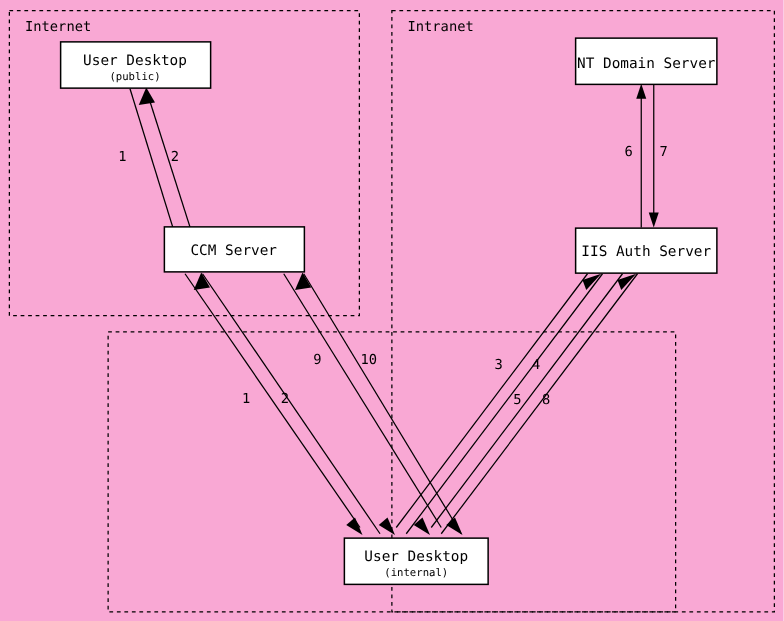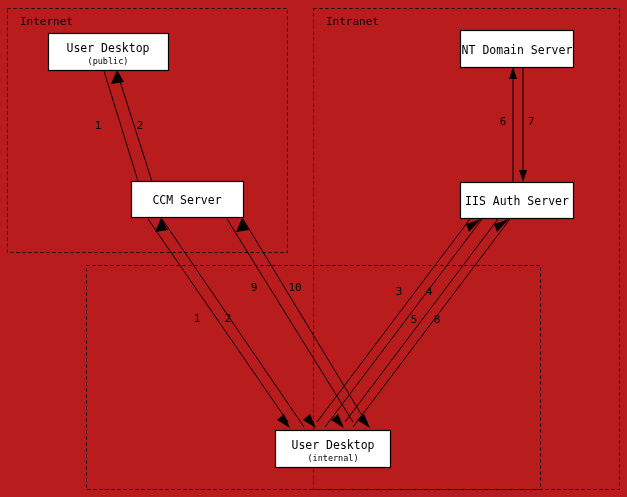--- a/index.html
+++ b/index.html
@@ -4,21 +4,21 @@
 <style>
   html, body {
     margin: 0;
     padding: 0;
     background: #ffffff;
   }
   #diagram-root {
     position: relative;
     width: 627px;
     height: 497px;
-    background: #b91c1c;
+    background: #f9a8d4;
     font-family: "DejaVu Sans Mono", "Liberation Mono", monospace;
     overflow: hidden;
   }
   svg#diagram-svg {
     position: absolute;
     left: 0;
     top: 0;
     width: 627px;
     height: 497px;
   }

